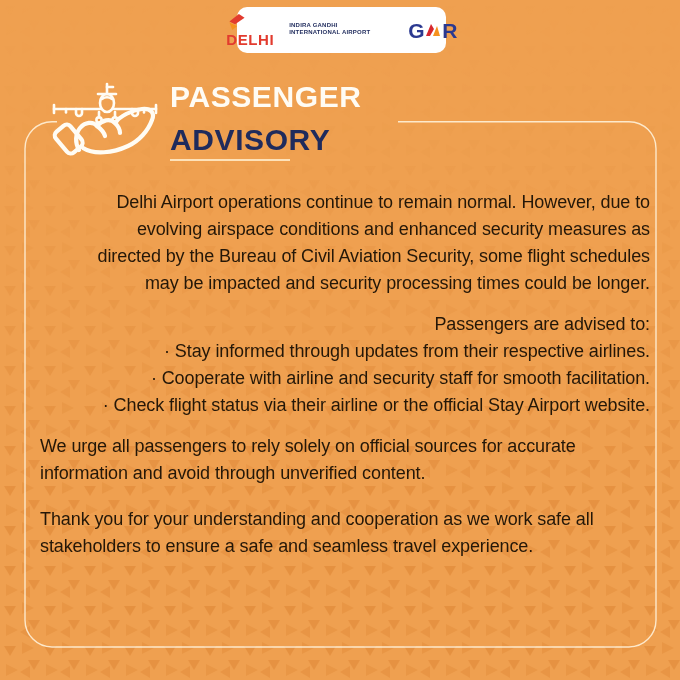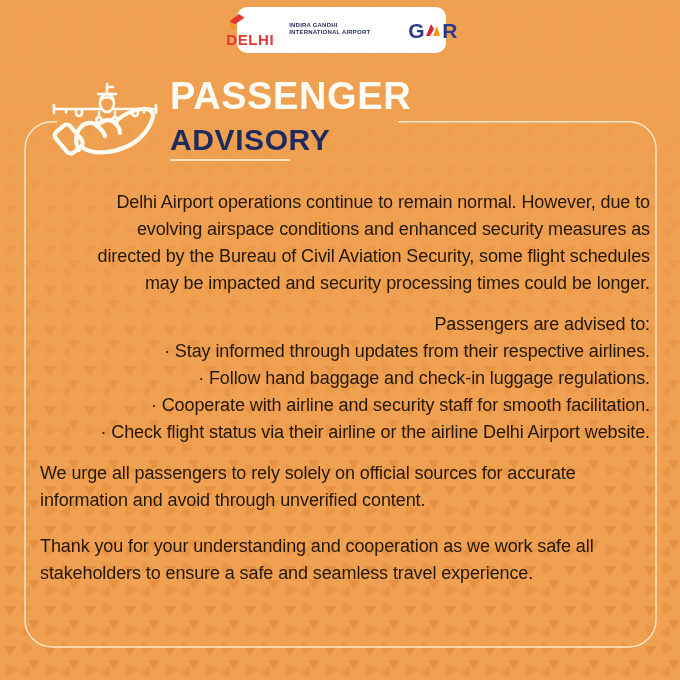--- a/index.html
+++ b/index.html
@@ -18,21 +18,21 @@
   }
   .delhi-block{display:flex;flex-direction:column;align-items:flex-start;line-height:1;}
   .delhi-word{font-size:15px;font-weight:800;color:#E23B2E;letter-spacing:.6px;margin-top:1px;}
   .delhi-sub{display:flex;flex-direction:column;justify-content:flex-end;margin-bottom:2px;}
   .delhi-sub div{font-size:6px;font-weight:700;color:#1E2A5C;letter-spacing:.2px;line-height:7px;white-space:nowrap;}
   .pill-divider{width:1px;height:20px;background:#C4C6CA;margin:0 4px;}
   .gmr-block{display:flex;align-items:center;gap:1px;}
   .gmr-letter{font-size:21px;font-weight:800;color:#2B3990;line-height:1;letter-spacing:-.5px;}
   
   .title-block{position:absolute;left:170px;top:81px;z-index:3;}
-  .title-line1{font-size:38px;line-height:31px;font-weight:800;color:#FFFCF4;letter-spacing:.6px;}
+  .title-line1{font-size:30px;line-height:31px;font-weight:800;color:#FFFCF4;letter-spacing:.6px;}
   .title-line2{font-size:30px;line-height:31px;font-weight:800;color:#1F2B5C;letter-spacing:.6px;margin-top:12px;}
   .title-underline{width:120px;height:2px;background:#FFE9C4;margin-top:4px;opacity:.9;}
   
   .body-text{
     position:absolute;left:40px;top:189px;width:610px;z-index:3;
     font-size:18px;line-height:27px;letter-spacing:-.1px;color:#241708;
   }
   .body-text .tline{white-space:nowrap;}
   .para{margin:0 0 14px 0;text-align:right;}
   .para-last-gap{margin:0 0 19px 0;}
@@ -134,23 +134,22 @@
     <div class="para">
       <div class="tline">Delhi Airport operations continue to remain normal. However, due to</div>
       <div class="tline">evolving airspace conditions and enhanced security measures as</div>
       <div class="tline">directed by the Bureau of Civil Aviation Security, some flight schedules</div>
       <div class="tline">may be impacted and security processing times could be longer.</div>
     </div>
 
     <div class="para">
       <div class="tline">Passengers are advised to:</div>
       <div class="tline">· Stay informed through updates from their respective airlines.</div>
-      <div class="tline">· Follow hand baggage and check-in luggage regulations.</div>
       <div class="tline">· Cooperate with airline and security staff for smooth facilitation.</div>
-      <div class="tline">· Check flight status via their airline or the airline Delhi Airport website.</div>
+      <div class="tline">· Check flight status via their airline or the official Stay Airport website.</div>
     </div>
 
     <div class="para-last-gap">
       <div class="tline">We urge all passengers to rely solely on official sources for accurate</div>
       <div class="tline">information and avoid through unverified content.</div>
     </div>
 
     <div>
       <div class="tline">Thank you for your understanding and cooperation as we work safe all</div>
       <div class="tline">stakeholders to ensure a safe and seamless travel experience.</div>

